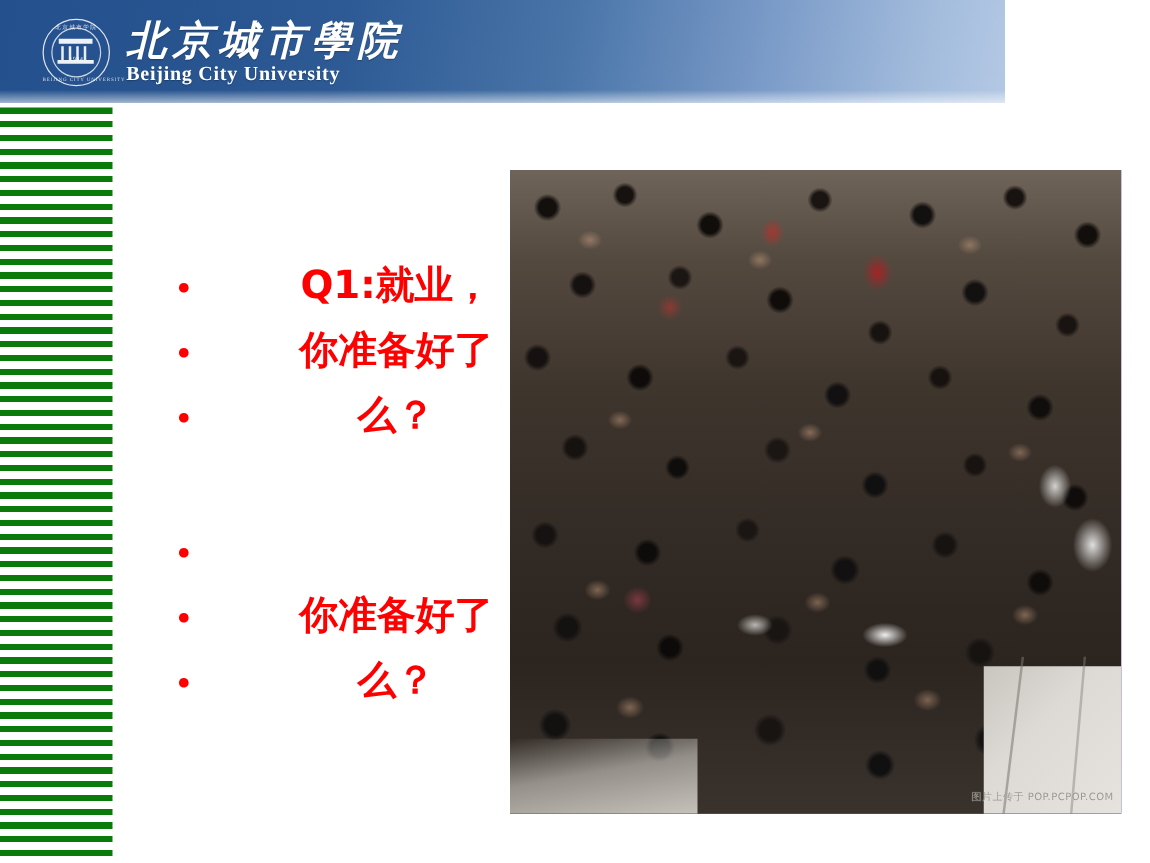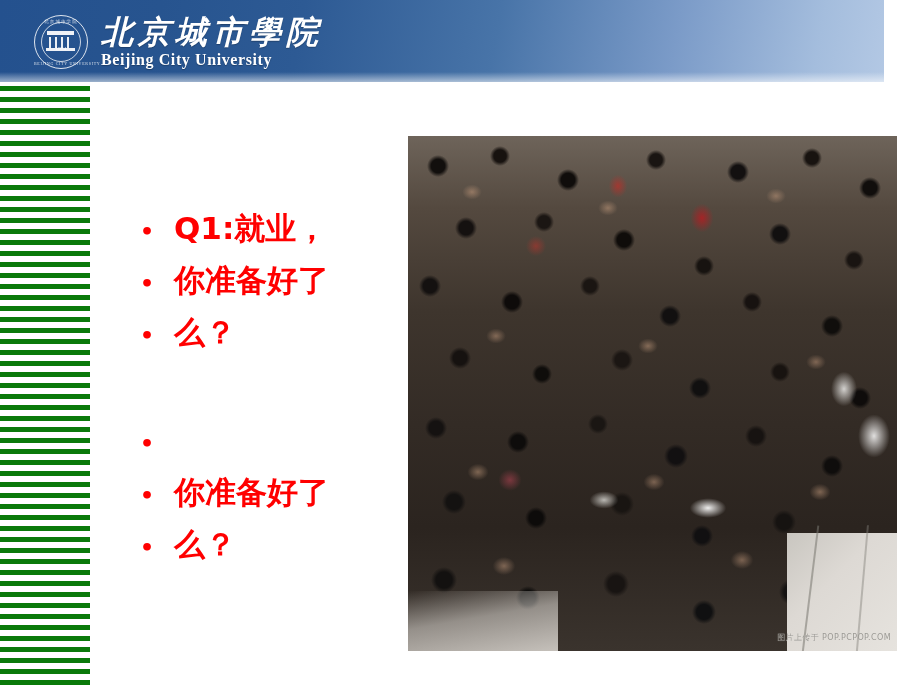--- a/index.html
+++ b/index.html
@@ -21,21 +21,21 @@
     width: 920px;
     height: 690px;
     background: #ffffff;
     overflow: hidden;
   }
 
   
   #header-band {
     position: absolute;
     left: 0; top: 0;
-    width: 884px;
+    width: 804px;
     height: 82px;
     background: linear-gradient(100deg,
         #24518e 0%,
         #27548f 18%,
         #2d5a94 34%,
         #4874a8 56%,
         #7b9bc8 76%,
         #a4bddd 92%,
         #b3c8e4 100%);
     overflow: hidden;
@@ -198,21 +198,21 @@
     line-height: 48px;
     white-space: nowrap;
   }
   .bullet-dot {
     flex: 0 0 auto;
     width: 34px;
     color: #ff0000;
     font-size: 22px;
     line-height: 48px;
   }
-  .bullet-text { flex: 1 1 auto; }
+  .bullet-text { flex: 1 1 auto; text-align: center; }
 
   
   #photo-frame {
     position: absolute;
     left: 408px;
     top: 136px;
     width: 489px;
     height: 515px;
     overflow: hidden;
     background: #4c1d95;

